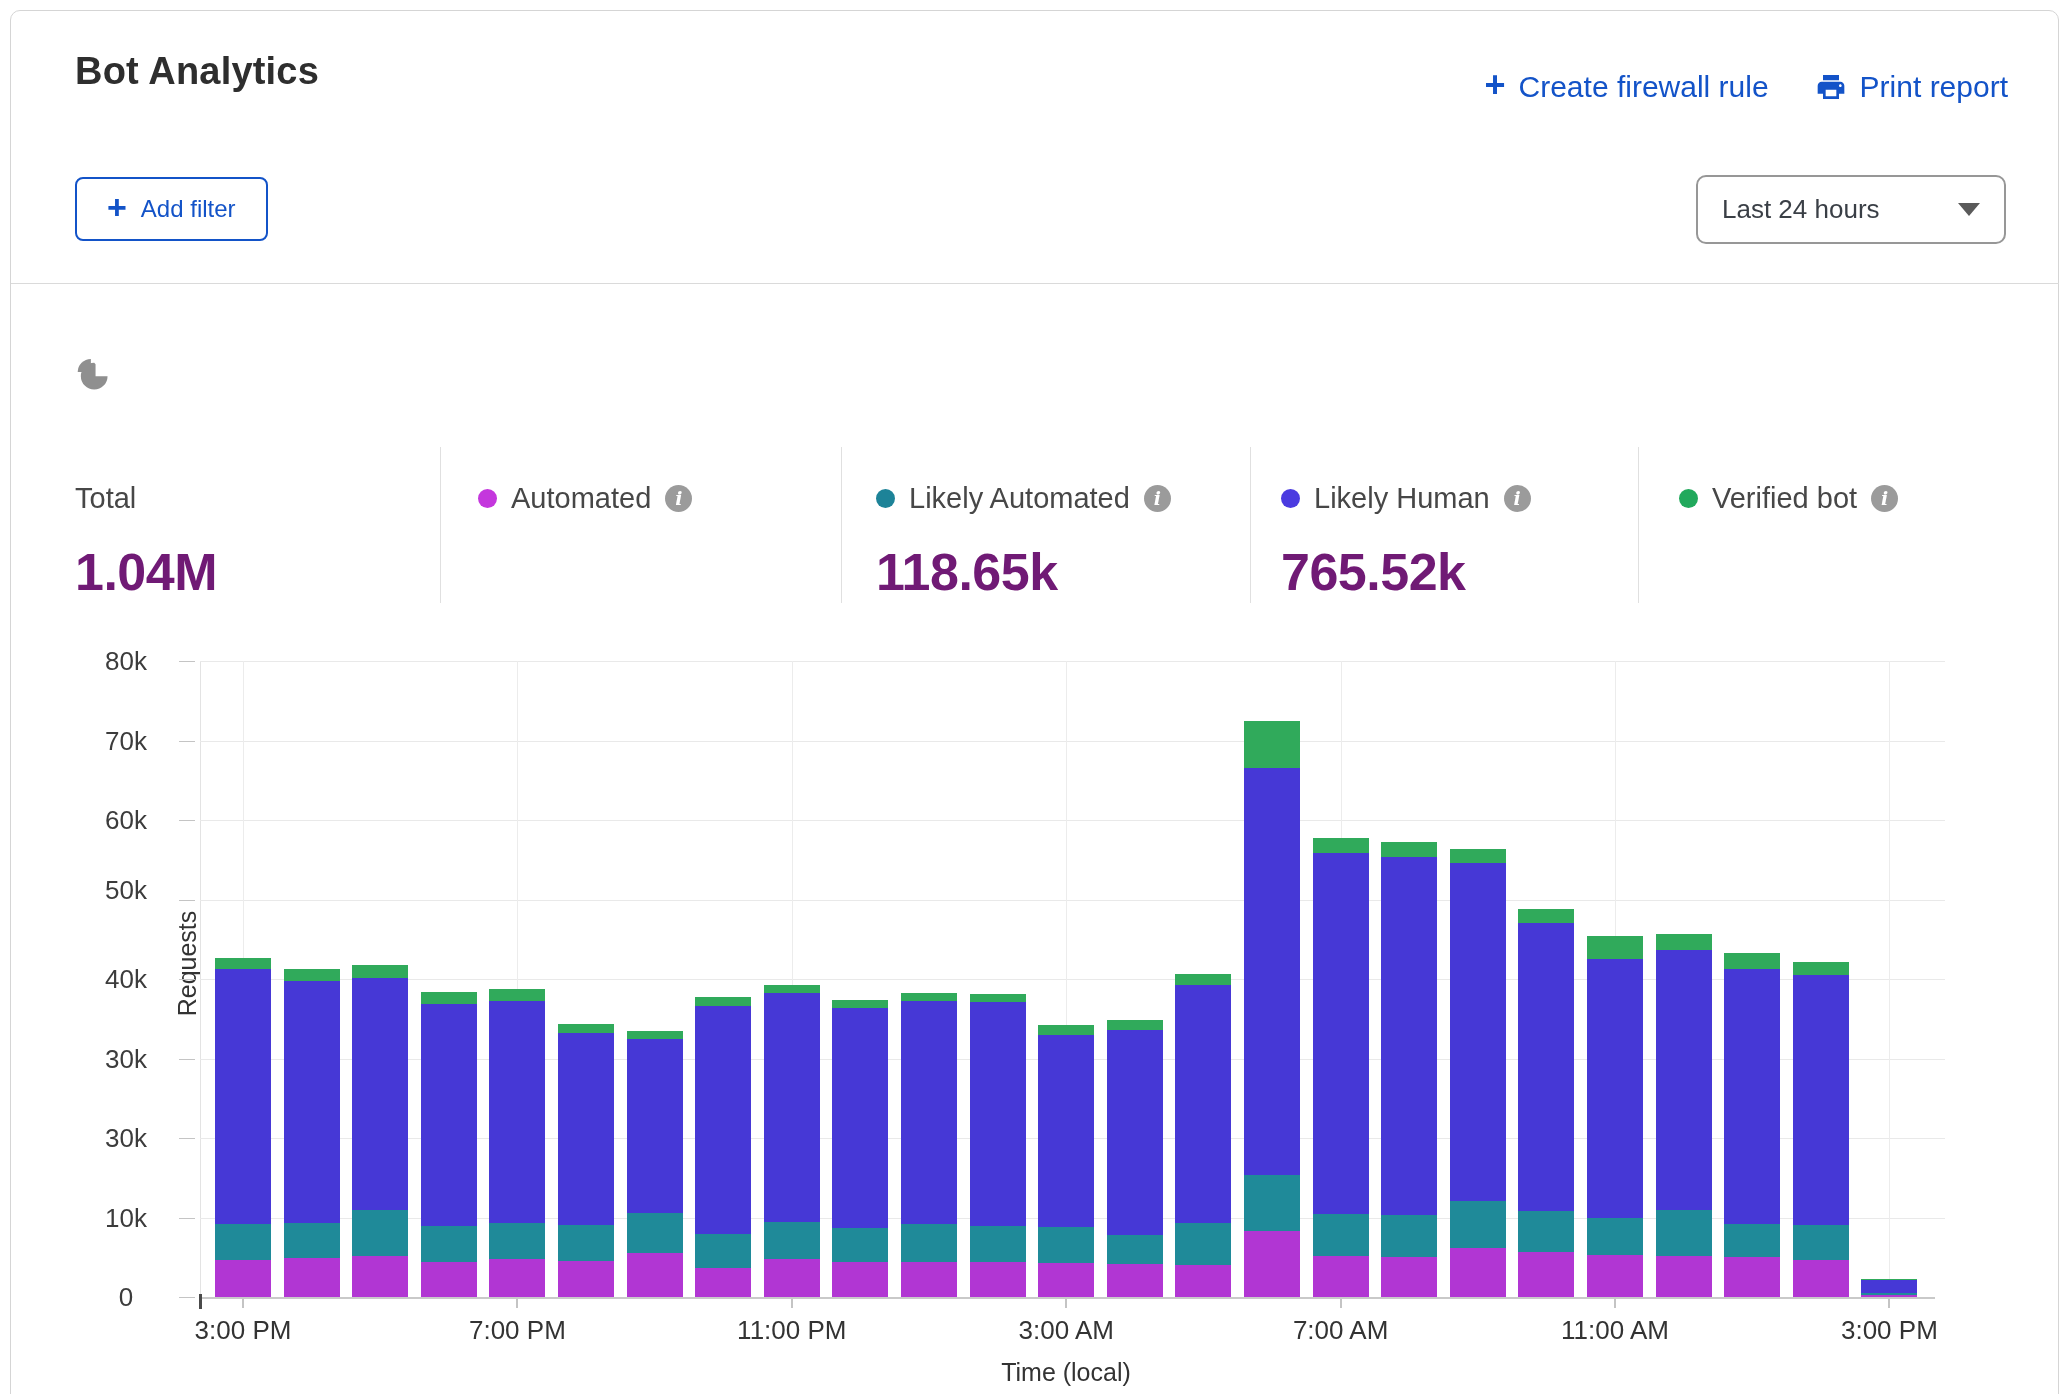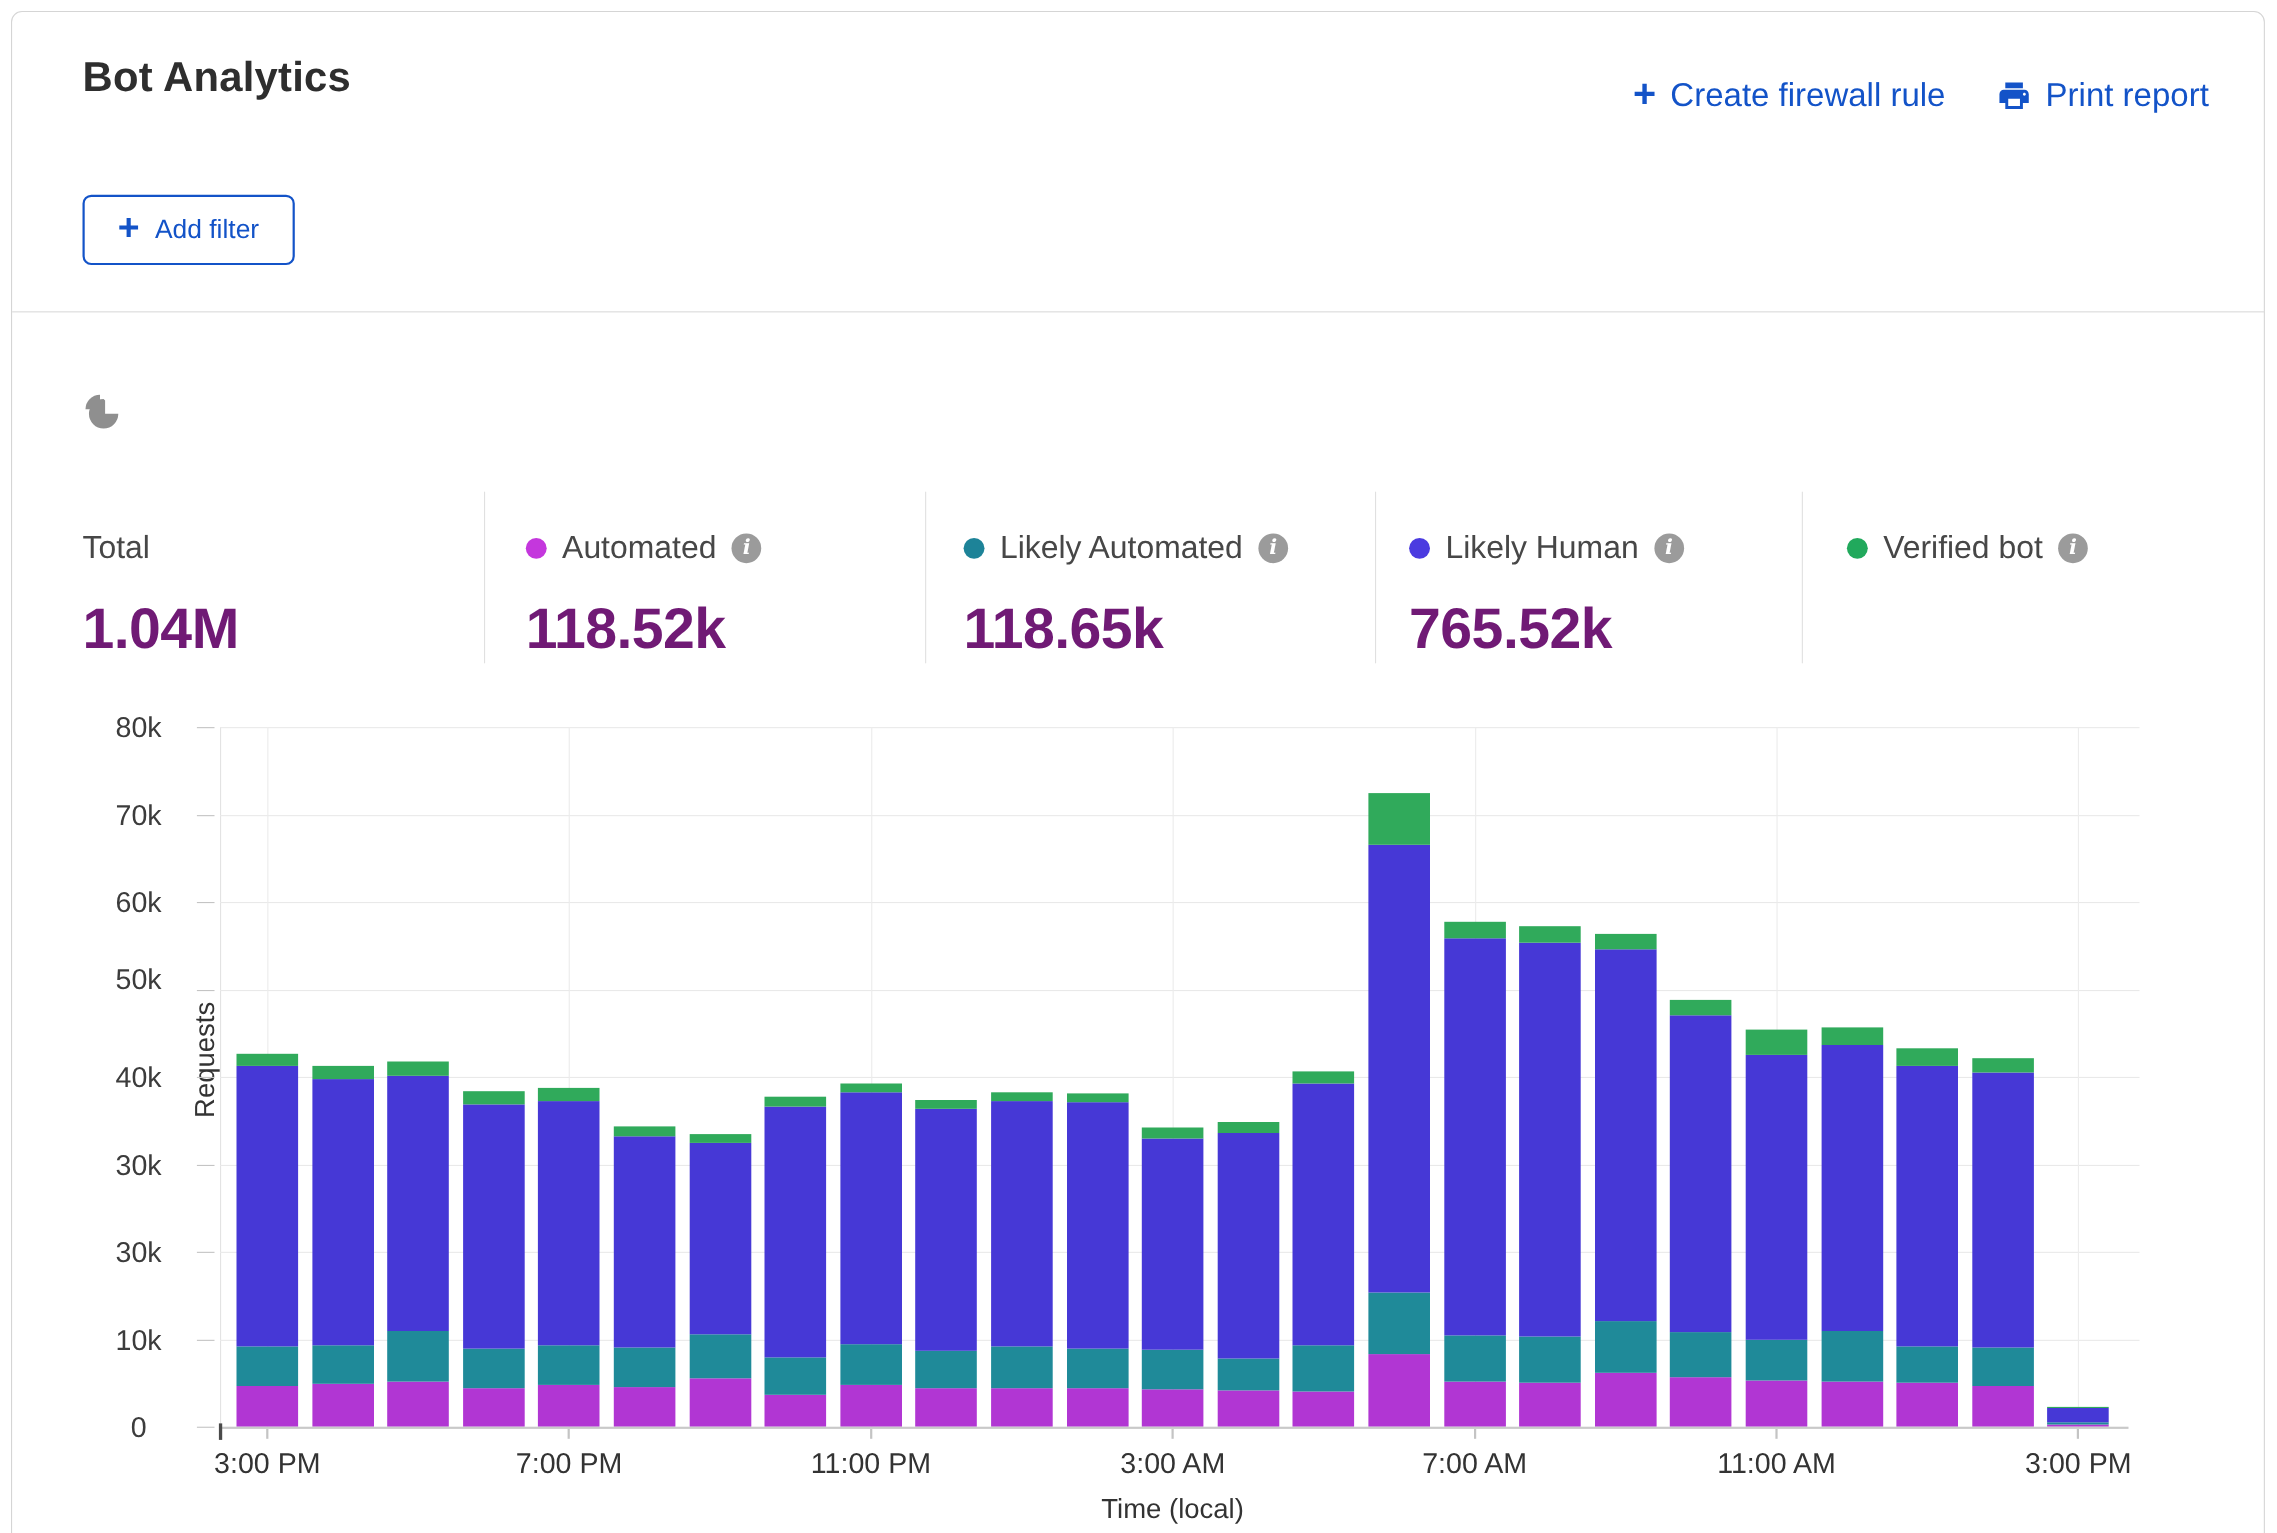--- a/index.html
+++ b/index.html
@@ -85,20 +85,24 @@
       </span>
       <span>Print report</span>
     </a>
   </div>
 
   <button class="add-filter">
     <span class="plus">+</span>
     <span class="lbl">Add filter</span>
   </button>
 
+  <div class="range-select">
+    <span class="val">Last 24 hours</span>
+    <span class="caret"></span>
+  </div>
 
   <div class="divider"></div>
 
   <div class="section-heading">
     <span>
       <svg width="36" height="36" viewBox="0 0 24 24">
         <path fill="#8f8f8f" d="M12.8 3.2v8h8a8.9 8.9 0 0 1-8.9 8.9 8.9 8.9 0 0 1-8.9-8.9 8.9 8.9 0 0 1 8.9-8.9z" transform="translate(0.9,0.9)"></path>
         <path fill="#8f8f8f" d="M10.6 0.6A8.9 8.9 0 0 0 1.8 9.4h8.8V0.6z"></path>
       </svg>
     </span>
@@ -114,21 +118,20 @@
           <span class="stat-label">Total</span>
         </div>
         <div class="stat-value">1.04M</div>
       </div>
       <div class="stat-col" style="left: 478px;">
         <div class="stat-label-row">
           <span class="stat-dot" style="background: rgb(196, 55, 221);"></span>
           <span class="stat-label">Automated</span>
           <span class="info-icon">i</span>
         </div>
-        <div class="stat-value">118.52k</div>
       </div>
       <div class="stat-col" style="left: 876px;">
         <div class="stat-label-row">
           <span class="stat-dot" style="background: rgb(29, 131, 152);"></span>
           <span class="stat-label">Likely Automated</span>
           <span class="info-icon">i</span>
         </div>
         <div class="stat-value">118.65k</div>
       </div>
       <div class="stat-col" style="left: 1281px;">

